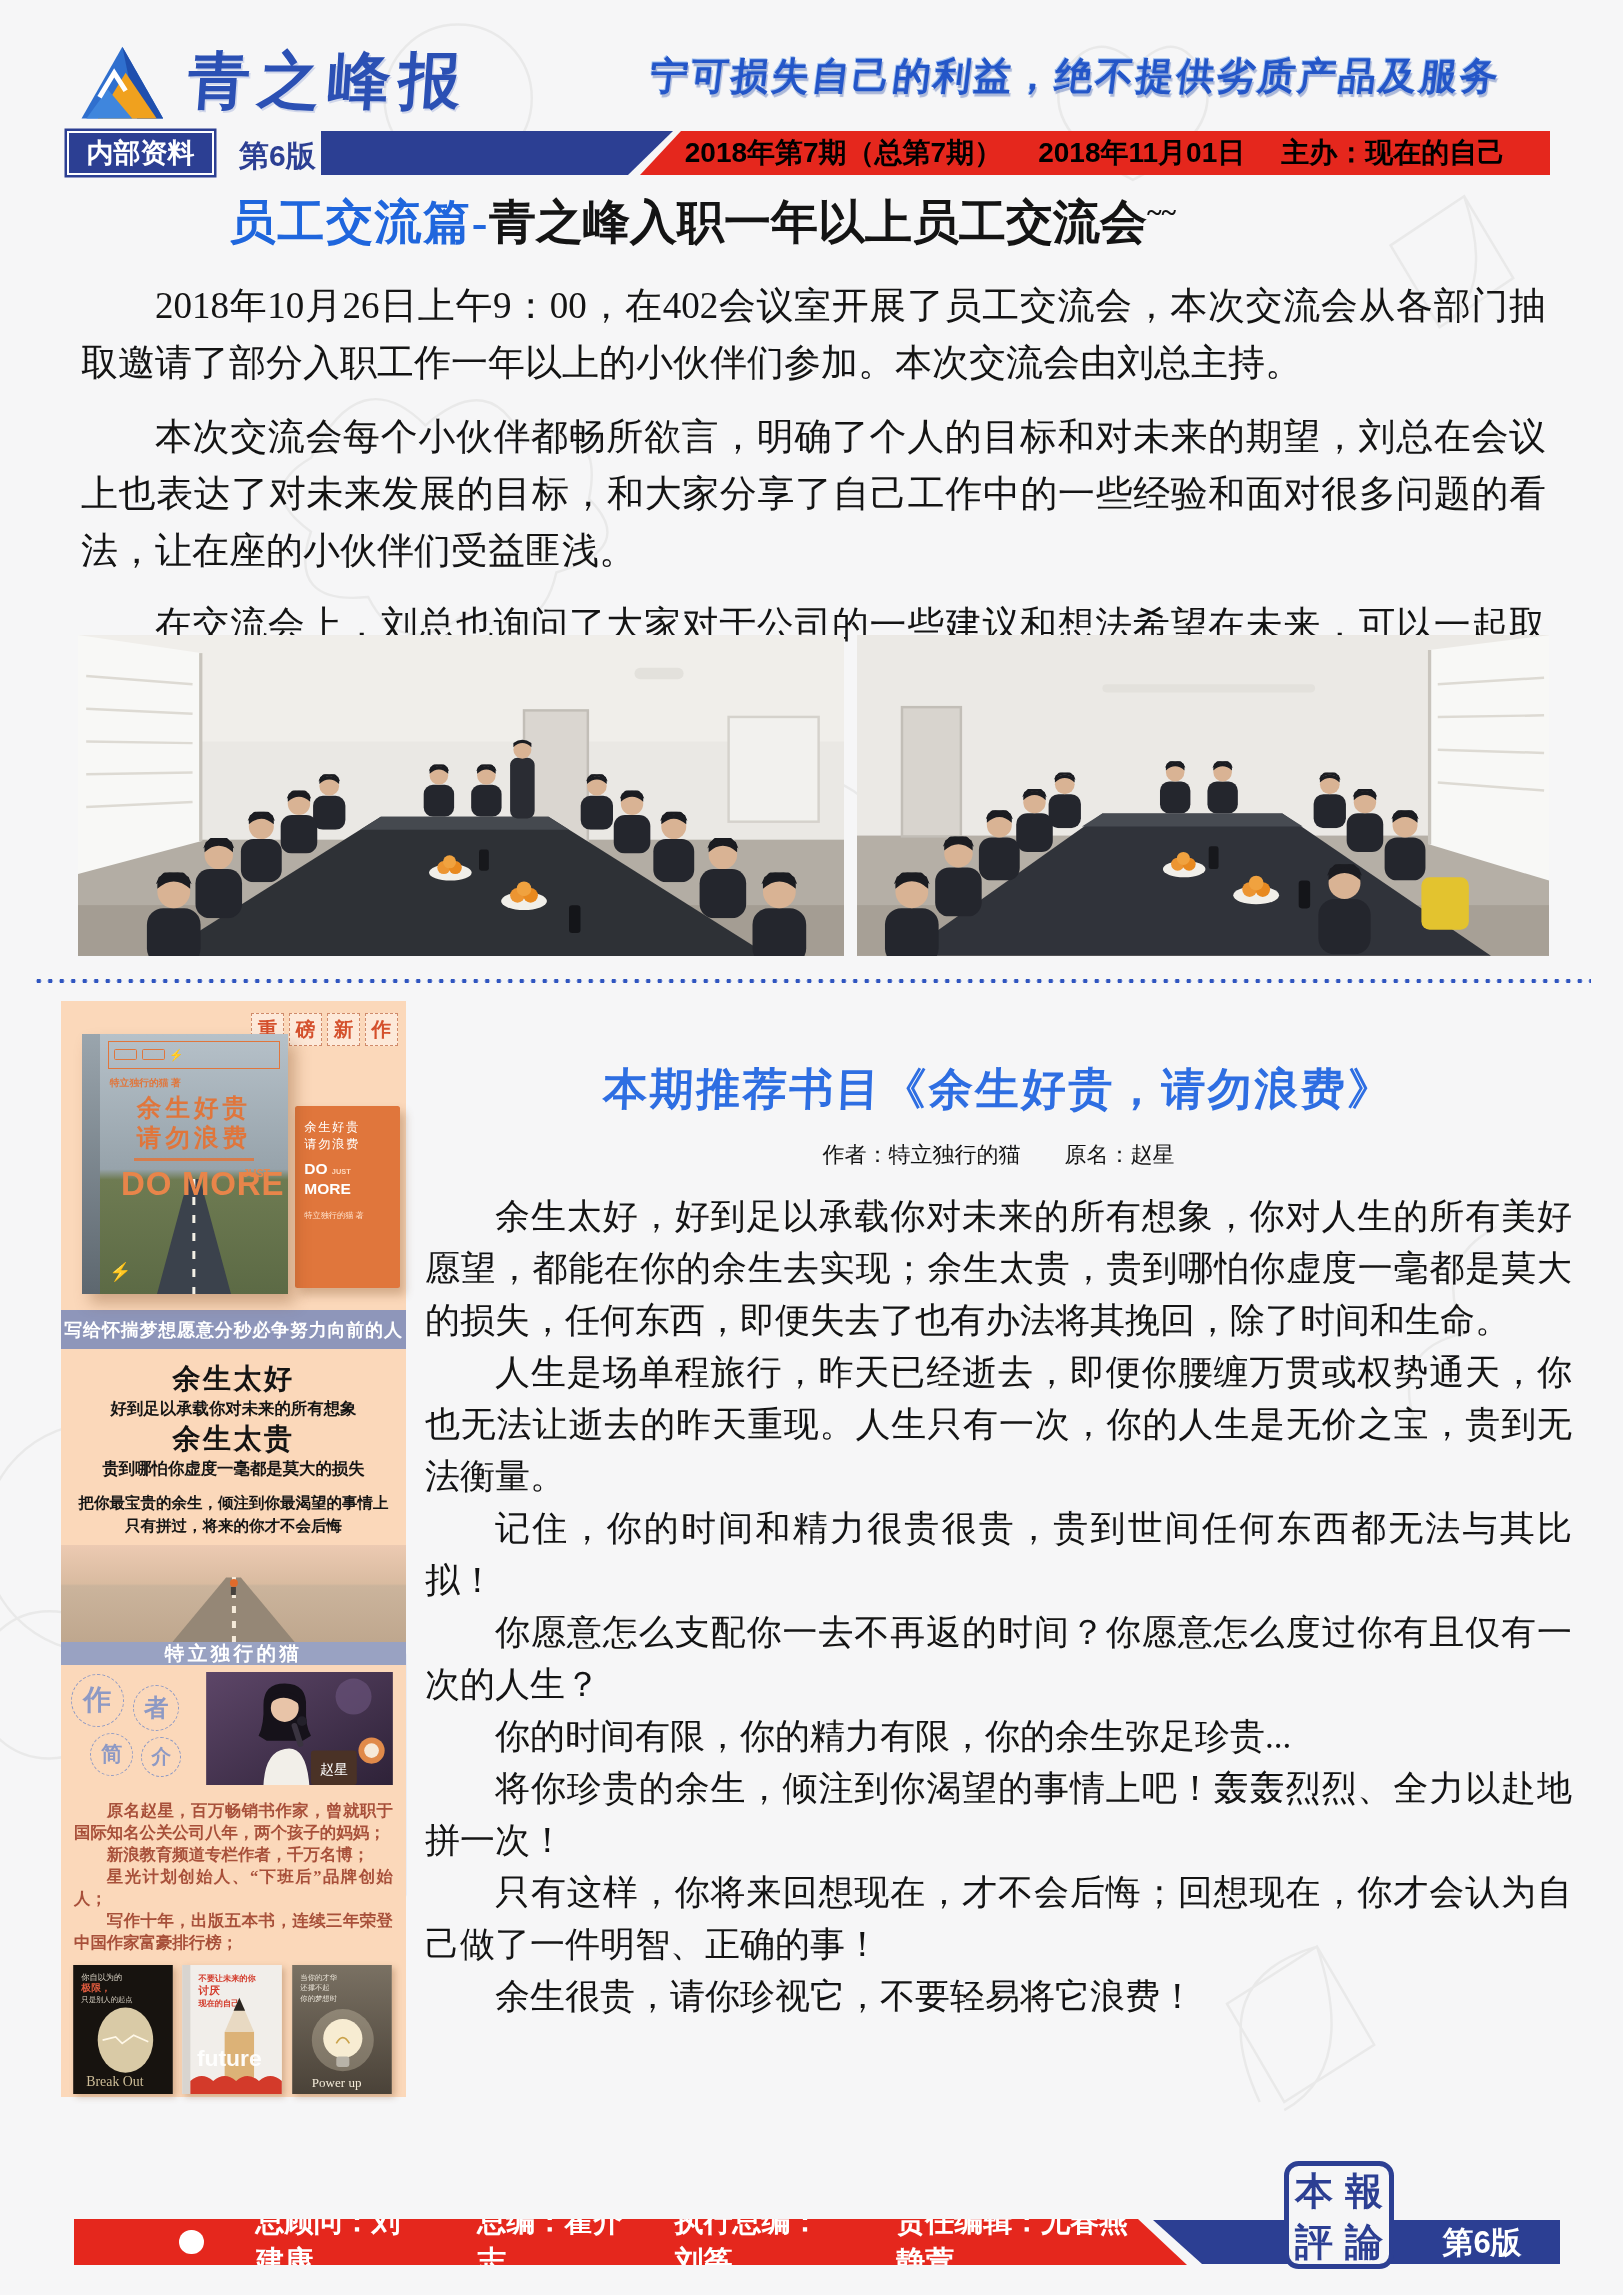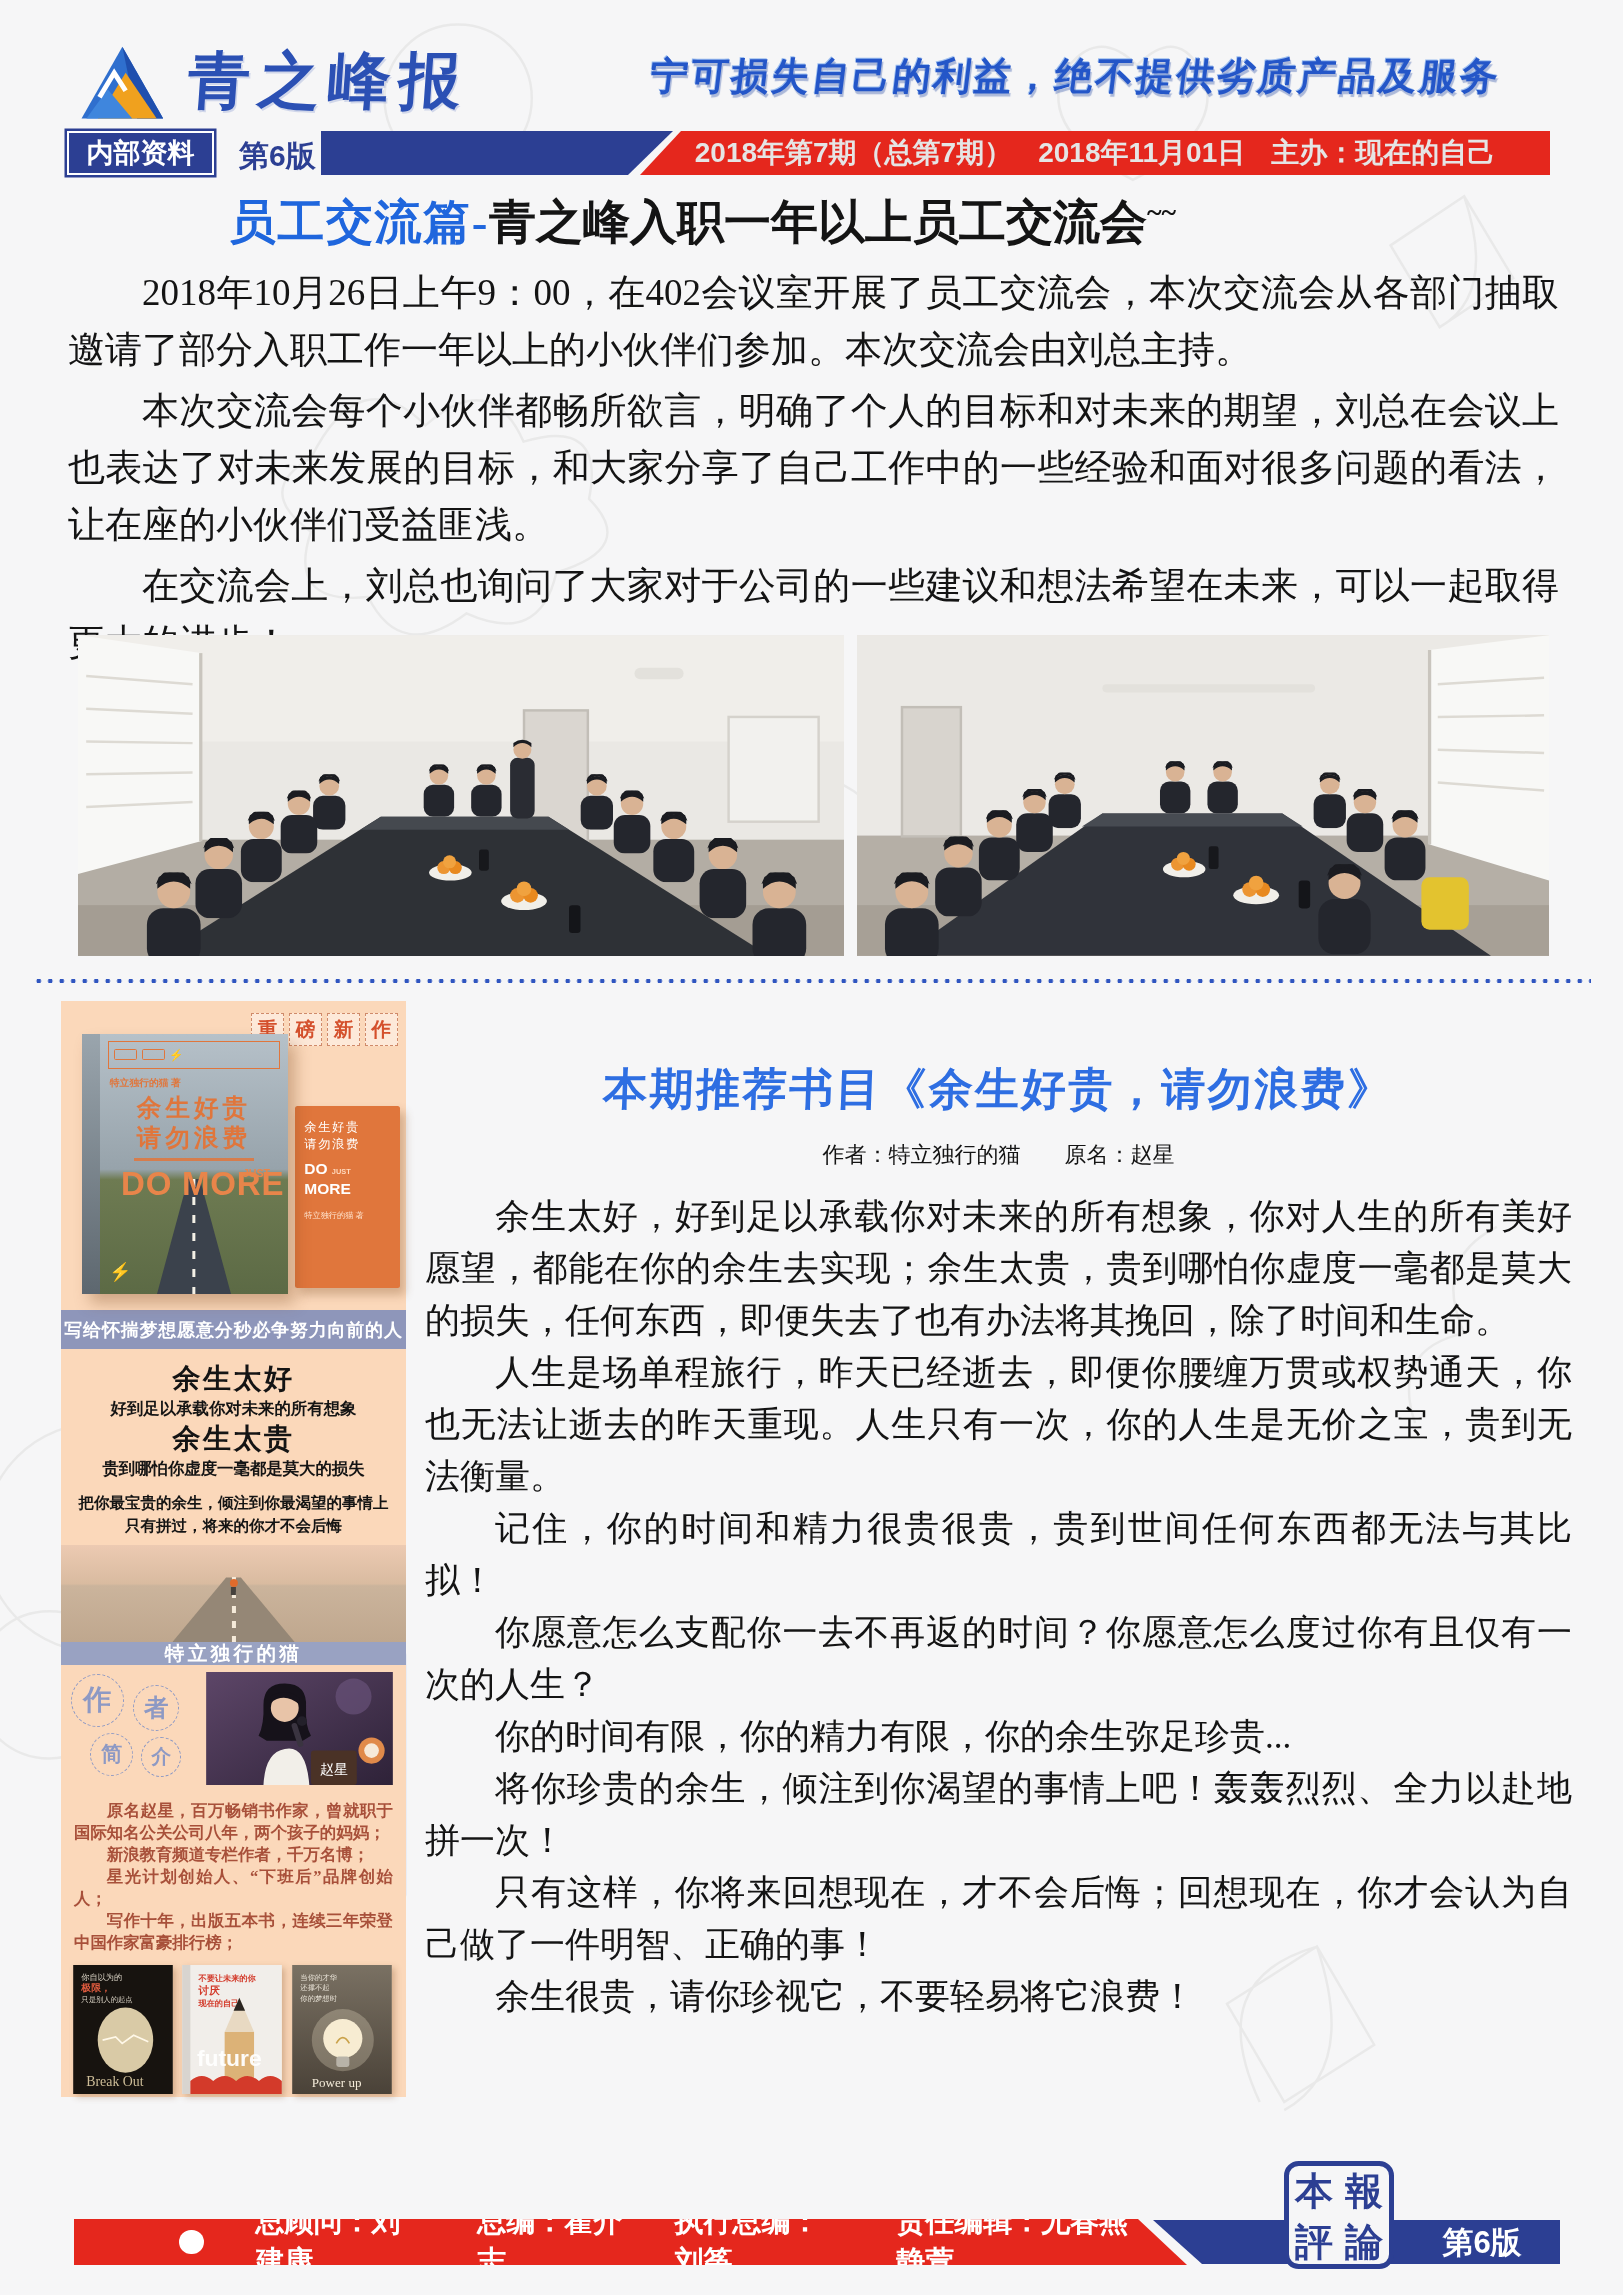--- a/index.html
+++ b/index.html
@@ -19,29 +19,29 @@
   .ib-box{position:absolute;left:67px;top:0;width:147px;height:44px;background:#2c3f93;
           border:2.5px solid #fff;box-shadow:0 0 0 2.5px #2c3f93;box-sizing:border-box;
           display:flex;align-items:center;justify-content:center;color:#fff;
           font-size:27px;font-weight:bold;font-family:"Liberation Sans",sans-serif;}
   .ib-edition{position:absolute;left:239px;top:4.9px;font-size:30px;font-weight:bold;color:#2c3f93;
               font-family:"Liberation Sans",sans-serif;}
   .ib-blue{position:absolute;left:321px;top:0;width:352px;height:44px;background:#2c3f93;
            clip-path:polygon(0 0,100% 0,calc(100% - 45px) 100%,0 100%);}
   .ib-red{position:absolute;left:640px;top:0;width:910px;height:44px;background:#e5271d;
           clip-path:polygon(41px 0,100% 0,100% 100%,0 100%);
-          display:flex;align-items:center;justify-content:center;gap:26px;
-          color:#e5e5e5;font-size:28px;font-weight:bold;font-family:"Liberation Sans",sans-serif;}
+          display:flex;align-items:center;justify-content:center;gap:36px;
+          color:#000000;font-size:28px;font-weight:bold;font-family:"Liberation Sans",sans-serif;}
 
   
   .a1-title{left:0;top:191px;width:1405px;text-align:center;font-size:47px;font-weight:bold;}
   .a1-title .hl{color:#1f66dd;letter-spacing:1.6px;}
   .a1-title sup{font-size:28px;}
   .a1-body{left:64px;top:260px;width:1499px;}
-  .a1-body p{margin:4px;font-size:37px;line-height:57px;text-align:justify;text-indent:2em;}
+  .a1-body p{margin:17px;font-size:37px;line-height:57px;text-align:justify;text-indent:2em;}
 
   
   .photos{left:78px;top:635px;width:1473px;height:321px;display:flex;gap:13px;}
   .photo{height:321px;overflow:hidden;background:#e8e6e2;}
   .photo svg{display:block;}
 
   
   .divider{left:33px;top:977px;width:1558px;height:8.2px;
            background-image:radial-gradient(circle,#2f55c0 2.1px,rgba(0,0,0,0) 2.6px);
            background-size:11.5px 8.2px;background-repeat:repeat-x;background-position:0 center;}

